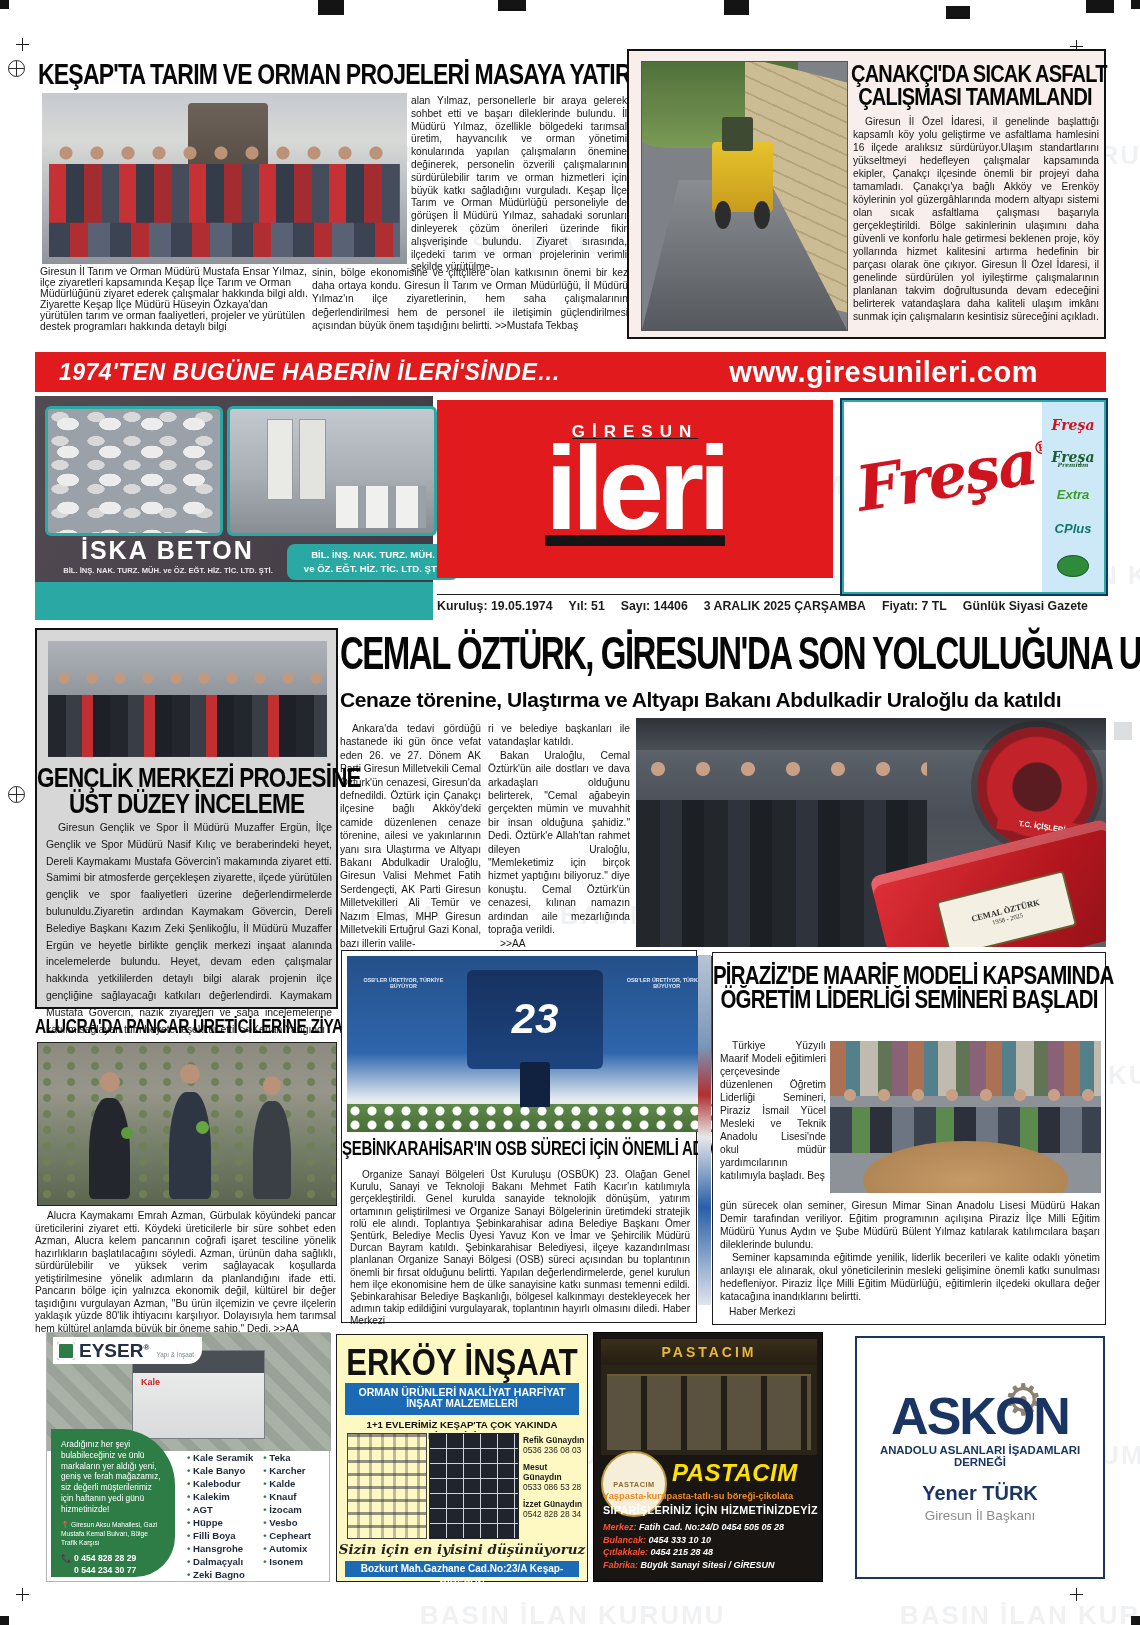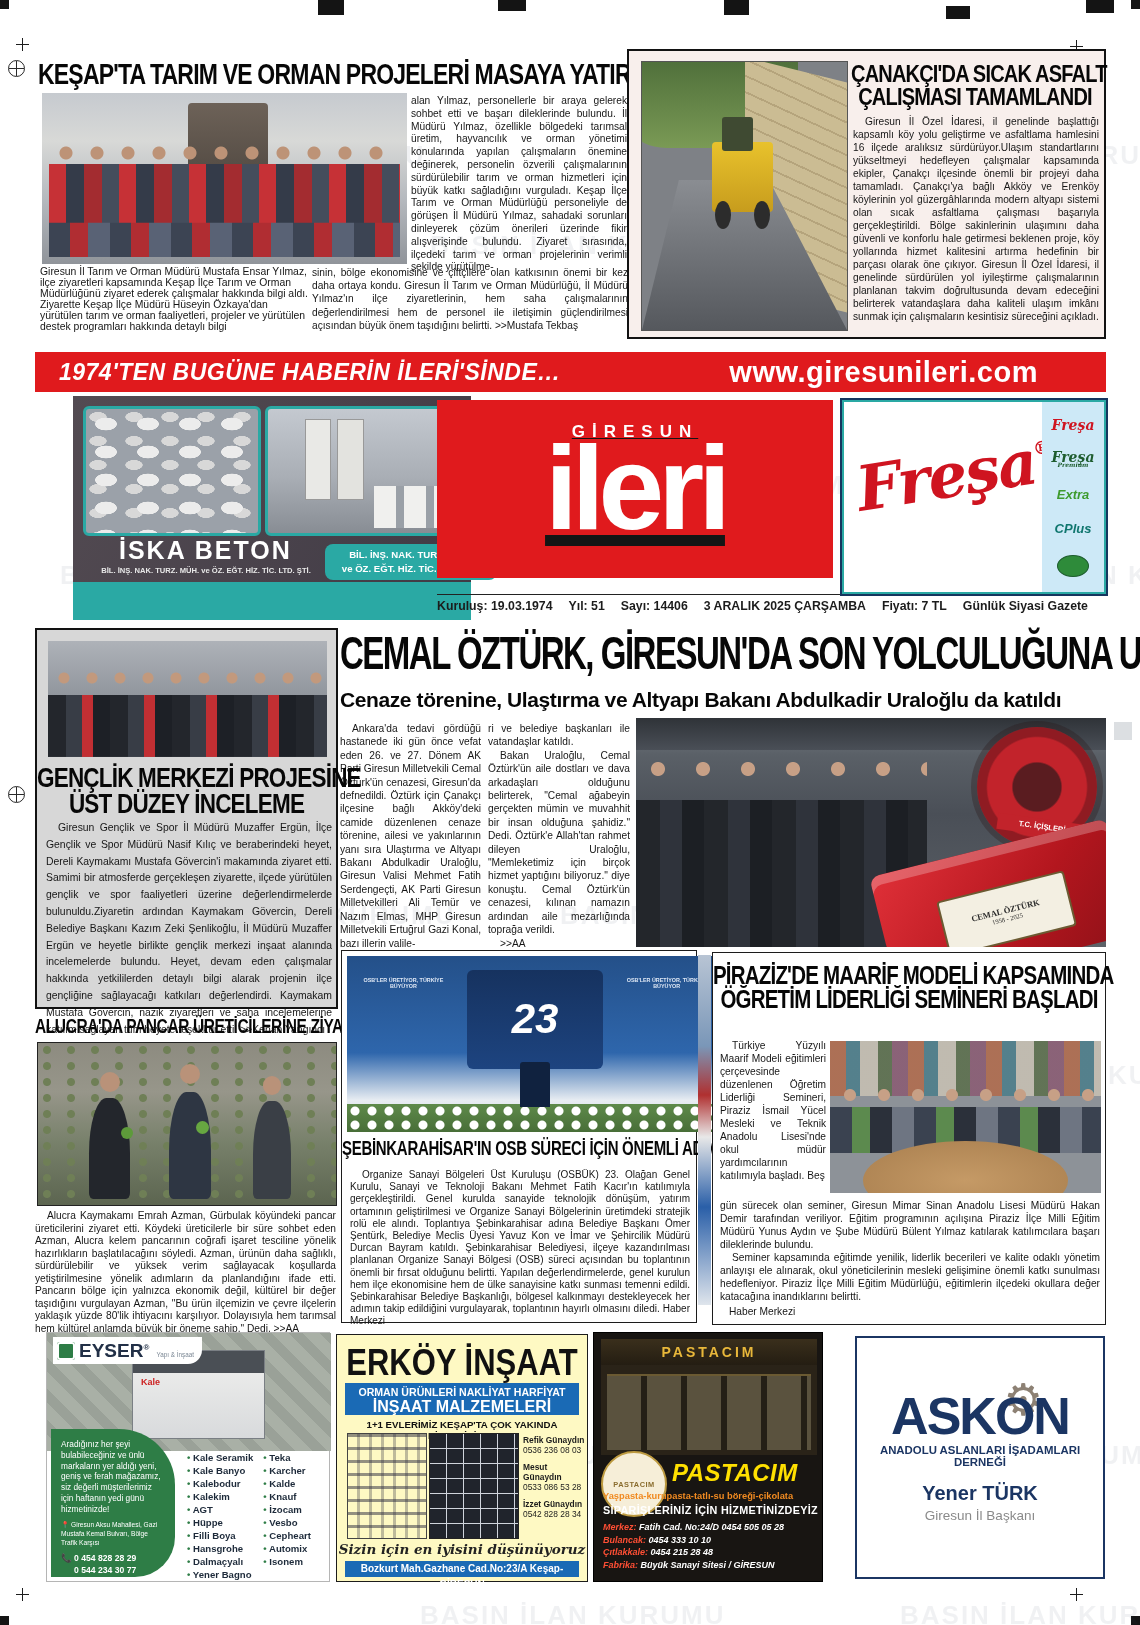--- a/index.html
+++ b/index.html
@@ -35,21 +35,21 @@
   #banner .slog{color:#fff;font-style:italic;font-weight:bold;font-size:23px;letter-spacing:0.5px;}
   #banner .site{color:#fff;font-weight:bold;font-size:29px;letter-spacing:0.5px;}
   
   #logoblk{background:#e01a1d;text-align:center;}
   #logoblk .city{color:#fff;font-weight:bold;font-size:17px;letter-spacing:7px;margin-top:22px;}
   #logoblk .ileri{color:#fff;font-weight:bold;font-size:118px;line-height:0.92;letter-spacing:-6px;
                   margin-top:-8px;}
   #dateline{display:flex;gap:16px;font-size:12.3px;font-weight:bold;color:#1c1c1c;
             border-top:1.6px solid #222;padding-top:4px;align-items:baseline;}
   
-  #iska{background:linear-gradient(120deg,#534b52 0%,#49424b 55%,#3f3a44 100%);margin-left:38px;}
+  #iska{background:linear-gradient(120deg,#534b52 0%,#49424b 55%,#3f3a44 100%);}
   .iskaphoto{position:absolute;border:3px solid #2aa9a4;border-radius:6px;}
   #iska .brand{position:absolute;color:#fff;font-weight:bold;font-size:25px;letter-spacing:2px;}
   #iska .sub{position:absolute;color:#e8e8e8;font-size:7.6px;font-weight:bold;text-align:center;}
   #iska .subbox{position:absolute;background:#2aa9a4;border-radius:8px;color:#fff;font-weight:bold;
                 font-size:9.6px;text-align:center;line-height:1.45;padding:4px 6px;box-sizing:border-box;}
   #iska .strip{position:absolute;background:#2aa9a4;}
   #iska .addr{font-size:8.1px;font-weight:bold;color:#fff;line-height:1.12;}
   #iska .tf{font-size:10px;font-weight:bold;color:#fff;line-height:1.3;text-align:right;}
   
   #fresa{background:#fff;border:2.4px solid #16355e;box-shadow:inset 0 0 0 2px #2aa9a4;}
@@ -229,21 +229,21 @@
       </div>
     </div>
   </div>
 
   <div id="logoblk" class="abs" style="left:437px;top:400px;width:396px;height:178px;text-decoration:underline;">
     <div class="city">GİRESUN</div>
     <div class="ileri">ileri</div>
   </div>
 
   <div id="dateline" class="abs" style="left:437px;top:594px;width:669px;">
-    <span>Kuruluş: 19.03.1974</span>
+    <span>Kuruluş: 19.05.1974</span>
     <span>Yıl: 51</span>
     <span>Sayı: 14406</span>
     <span>3 ARALIK 2025 ÇARŞAMBA</span>
     <span>Fiyatı: 7 TL</span>
     <span>Günlük Siyasi Gazete</span>
   </div>
 
   <div id="fresa" class="abs" style="left:840px;top:398px;width:264px;height:194px;">
     <div class="big">
       <span>Freşa</span><span class="reg">®</span>
@@ -405,21 +405,21 @@
       <div>
           <div class="bli">Kale Seramik</div>
           <div class="bli">Kale Banyo</div>
           <div class="bli">Kalebodur</div>
           <div class="bli">Kalekim</div>
           <div class="bli">AGT</div>
           <div class="bli">Hüppe</div>
           <div class="bli">Filli Boya</div>
           <div class="bli">Hansgrohe</div>
           <div class="bli">Dalmaçyalı</div>
-          <div class="bli">Yener Bagno</div>
+          <div class="bli">Zeki Bagno</div>
         </div>
       <div>
           <div class="bli">Teka</div>
           <div class="bli">Karcher</div>
           <div class="bli">Kalde</div>
           <div class="bli">Knauf</div>
           <div class="bli">İzocam</div>
           <div class="bli">Vesbo</div>
           <div class="bli">Cepheart</div>
           <div class="bli">Automix</div>
@@ -427,21 +427,21 @@
         </div>
     </div>
   </div>
 
   <div id="erkoy" class="abs thinbox" style="left:336px;top:1334px;width:252px;height:248px;">
     <div class="ctr abs" style="left:0;top:6px;width:100%">
       <span class="title condc" style="display:inline-block;transform:scale(1,1.22)">ERKÖY İNŞAAT</span>
     </div>
     <div class="bluebar" style="left:8px;top:48px;width:234px;height:32px;padding-top:3px;box-sizing:border-box;">
       <div style="font-size:10.6px">ORMAN ÜRÜNLERİ NAKLİYAT HARFİYAT</div>
-      <div style="font-size:16px">İNŞAAT MALZEMELERİ</div>
+      <div style="font-size:10px">İNŞAAT MALZEMELERİ</div>
     </div>
     <div class="ln" style="left:0;top:84px;width:100%">1+1 EVLERİMİZ KEŞAP'TA ÇOK YAKINDA HİZMETİNİZDE</div>
     <div class="photo" style="left:10px;top:98px;width:78px;height:104px;border:1px solid #444;
          background:linear-gradient(180deg,#cfc4ae,#a5906f);
          background-image:repeating-linear-gradient(0deg,rgba(0,0,0,0) 0 10px,rgba(40,40,60,.5) 10px 13px),
                           repeating-linear-gradient(90deg,rgba(0,0,0,0) 0 9px,rgba(40,40,60,.3) 9px 12px);"></div>
     <div class="photo" style="left:92px;top:98px;width:88px;height:104px;border:1px solid #222;background:#20242c;
          background-image:repeating-linear-gradient(0deg,rgba(0,0,0,0) 0 14px,#cfd4dc 14px 15px),
                           repeating-linear-gradient(90deg,rgba(0,0,0,0) 0 16px,#cfd4dc 16px 17px);"></div>
     <div class="abs" style="left:186px;top:100px;width:62px">

